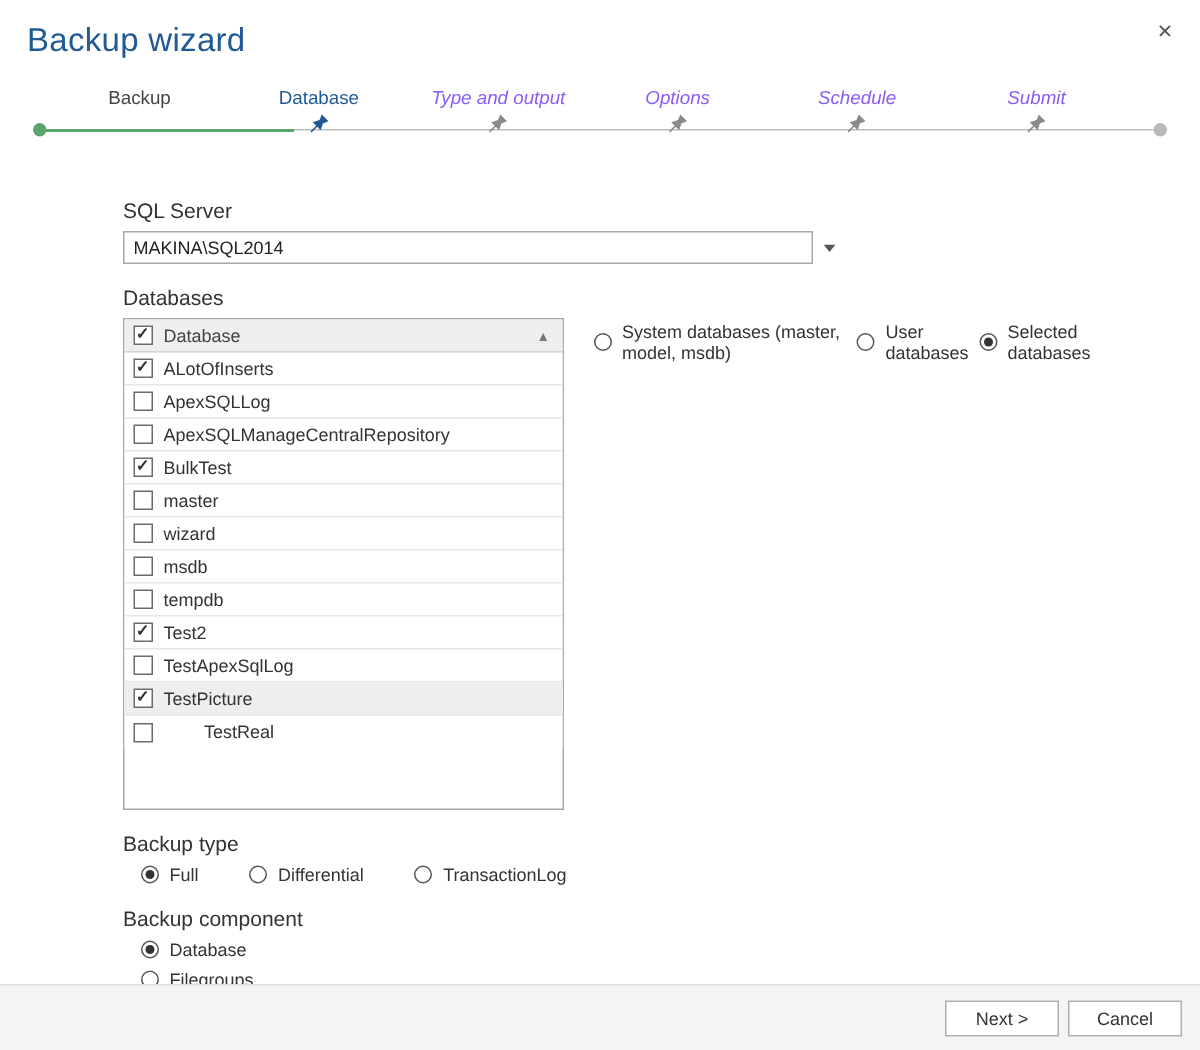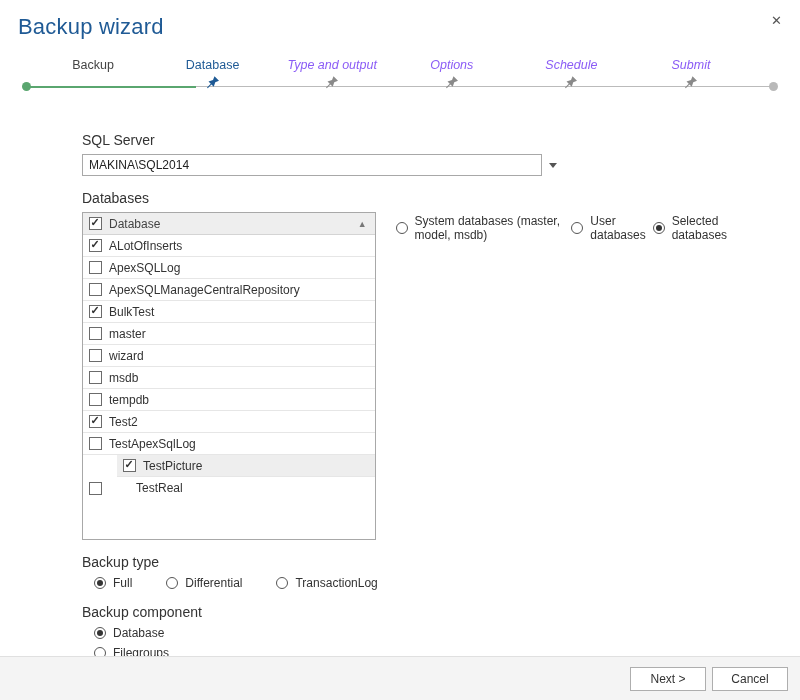--- a/index.html
+++ b/index.html
@@ -144,21 +144,21 @@
     background: #fff;
   }
   .db-row {
     display: flex;
     align-items: center;
     height: 22px;
     padding: 0 6px;
     border-bottom: 1px solid #e6e6e6;
   }
   .db-row:last-child { border-bottom: none; gap: 27px; }
-  .db-row.highlight { background: #eeeeee; margin-left: 34px; }
+  .db-row.highlight { background: #eeeeee; }
   .check {
     width: 13px;
     height: 13px;
     border: 1px solid #6b6b6b;
     margin-right: 7px;
     position: relative;
     flex-shrink: 0;
     background:#fff;
   }
   .check.on::after {

